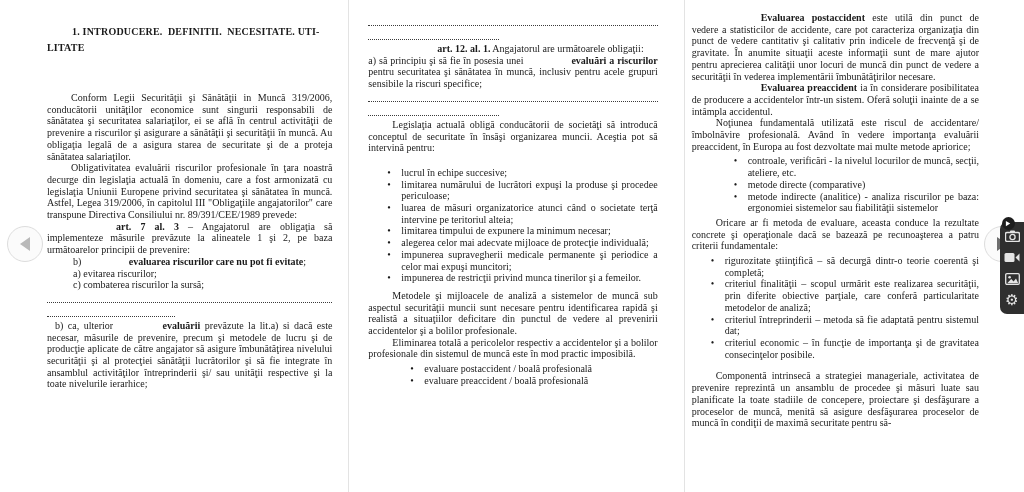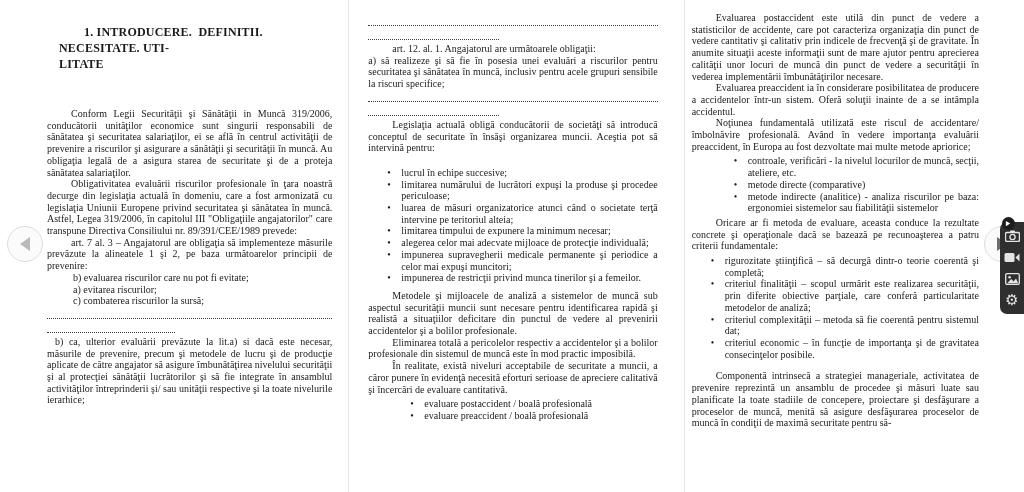--- a/index.html
+++ b/index.html
@@ -5,27 +5,27 @@
   html,body{margin:0;padding:0;background:#ffffff;width:1024px;height:492px;overflow:hidden;
     font-family:"Liberation Serif", serif;color:#1a1a1a;}
   .reader{position:relative;width:1024px;height:492px;display:flex;background:#fff;}
   .page{box-sizing:border-box;height:492px;overflow:hidden;background:#fff;}
   .page.p1{width:349px;padding:24px 16px 0 47px;}
   .page.p2{width:335px;padding:14px 26px 0 19px;}
   .page.p3{width:340px;padding:12px 45px 0 7px;}
   .divider{width:1px;height:492px;background:#e3e3e3;flex:none;}
   
   .page{font-size:10px;line-height:11.7px;}
-  .heading{font-weight:bold;font-size:12px;line-height:16px;white-space:pre-wrap;
-    text-indent:25px;margin:0 0 36px 12px;letter-spacing:.2px;}
+  .heading{font-weight:bold;font-size:10px;line-height:16px;white-space:pre-wrap;
+    text-indent:25px;margin:0 0 36px 0;letter-spacing:.2px;}
   .para{text-align:justify;text-indent:24px;}
   .para.noindent{text-indent:0;}
   .para.small-indent{text-indent:8px;}
   .para.spaced{margin-top:10px;}
-  .bold{font-weight:normal;}
+  .bold{font-weight:bold;margin-left:45px;}
   .alpha-item{padding-left:26px;text-align:left;}
   .dots{height:10px;border-bottom:1px dotted #3a3a3a;margin:1px 0 3px 0;}
   .dots.short{width:45%;}
   .list{margin:3px 0;}
   .list.spaced{margin-top:13px;margin-bottom:6px;}
   .list.md{margin-left:19px;}
   .list.lg{margin-left:42px;}
   .bullet-item{display:flex;}
   .bullet-item .marker{flex:none;width:14px;}
   .bullet-item .li-text{flex:1;text-align:justify;}
@@ -64,21 +64,21 @@
       <div class="alpha-item"><span>c)  combaterea riscurilor la sursă;</span></div>
       <div class="dots"></div>
       <div class="dots short"></div>
       <div class="para small-indent"><span>b) ca, ulterior </span><span class="bold">evaluării</span><span> prevăzute la lit.a) si dacă este necesar, măsurile de prevenire, precum şi metodele de lucru şi de producţie aplicate de către angajator să asigure îmbunătăţirea nivelului securităţii şi al protecţiei sănătăţii lucrătorilor şi să fie integrate în ansamblul activităţilor întreprinderii şi/ sau unităţii respective şi la toate nivelurile ierarhice;</span></div>
     </div>
   <div class="divider"></div>
   <div class="page p2">
       <div class="dots"></div>
       <div class="dots short"></div>
       <div class="para"><span class="bold">art. 12. al. 1.</span><span>  Angajatorul are următoarele obligaţii:</span></div>
-      <div class="para noindent"><span>a) să realizeze şi să fie în posesia unei </span><span class="bold">evaluări a riscurilor</span><span> pentru securitatea şi sănătatea în muncă, inclusiv pentru acele grupuri sensibile la riscuri specifice;</span></div>
+      <div class="para noindent"><span>a) să principiu şi să fie în posesia unei </span><span class="bold">evaluări a riscurilor</span><span> pentru securitatea şi sănătatea în muncă, inclusiv pentru acele grupuri sensibile la riscuri specifice;</span></div>
       <div class="dots"></div>
       <div class="dots short"></div>
       <div class="para"><span>Legislaţia actuală obligă conducătorii de societăţi să introducă conceptul de securitate în însăşi organizarea muncii. Aceştia pot să intervină pentru:</span></div>
       <div class="list md spaced">
         <div class="bullet-item">
           <span class="marker">•</span>
           <span class="li-text"><span>lucrul în echipe succesive;</span></span>
         </div>
         <div class="bullet-item">
           <span class="marker">•</span>
@@ -100,21 +100,20 @@
           <span class="marker">•</span>
           <span class="li-text"><span>impunerea supravegherii medicale permanente şi periodice a celor mai expuşi muncitori;</span></span>
         </div>
         <div class="bullet-item">
           <span class="marker">•</span>
           <span class="li-text"><span>impunerea de restricţii privind munca tinerilor şi a femeilor.</span></span>
         </div>
       </div>
       <div class="para"><span>Metodele şi mijloacele de analiză a sistemelor de muncă sub aspectul securităţii muncii sunt necesare pentru identificarea rapidă şi realistă a situaţiilor deficitare din punctul de vedere al prevenirii accidentelor şi a bolilor profesionale.</span></div>
       <div class="para"><span>Eliminarea totală a pericolelor respectiv a accidentelor şi a bolilor profesionale din sistemul de muncă este în mod practic imposibilă.</span></div>
-      <div class="para"><span>În realitate, există niveluri acceptabile de securitate a muncii, a căror punere în evidenţă necesită eforturi serioase de apreciere calitativă şi încercări de evaluare cantitativă.</span></div>
       <div class="list lg">
         <div class="bullet-item">
           <span class="marker">•</span>
           <span class="li-text"><span>evaluare postaccident / boală profesională</span></span>
         </div>
         <div class="bullet-item">
           <span class="marker">•</span>
           <span class="li-text"><span>evaluare preaccident / boală profesională</span></span>
         </div>
       </div>
@@ -143,21 +142,21 @@
         <div class="bullet-item">
           <span class="marker">•</span>
           <span class="li-text"><span>rigurozitate ştiinţifică – să decurgă dintr-o teorie coerentă şi completă;</span></span>
         </div>
         <div class="bullet-item">
           <span class="marker">•</span>
           <span class="li-text"><span>criteriul finalităţii – scopul urmărit este realizarea securităţii, prin diferite obiective parţiale, care conferă particularitate metodelor de analiză;</span></span>
         </div>
         <div class="bullet-item">
           <span class="marker">•</span>
-          <span class="li-text"><span>criteriul complexităţii – metoda să fie coerentă pentru sistemul dat;</span></span>
+          <span class="li-text"><span>criteriul întreprinderii – metoda să fie adaptată pentru sistemul dat;</span></span>
         </div>
         <div class="bullet-item">
           <span class="marker">•</span>
           <span class="li-text"><span>criteriul economic – în funcţie de importanţa şi de gravitatea consecinţelor posibile.</span></span>
         </div>
       </div>
       <div class="para spaced"><span>Componentă intrinsecă a strategiei manageriale, activitatea de prevenire reprezintă un ansamblu de procedee şi măsuri luate sau planificate la toate stadiile de concepere, proiectare şi desfăşurare a proceselor de muncă, menită să asigure desfăşurarea proceselor de muncă în condiţii de maximă securitate pentru să-</span></div>
     </div>
 
   <div class="nav-circle nav-prev">

